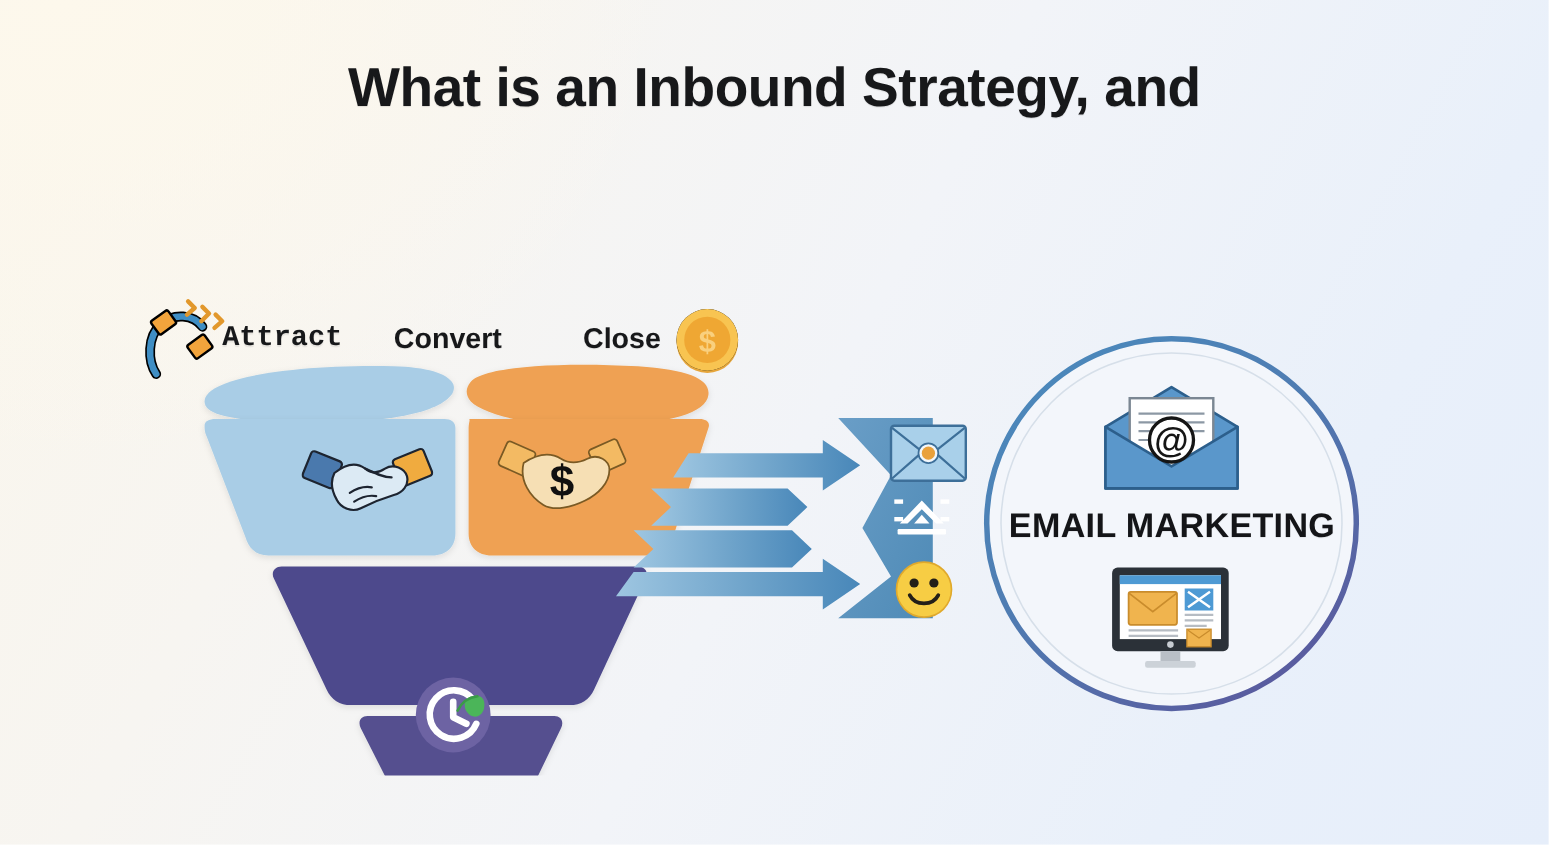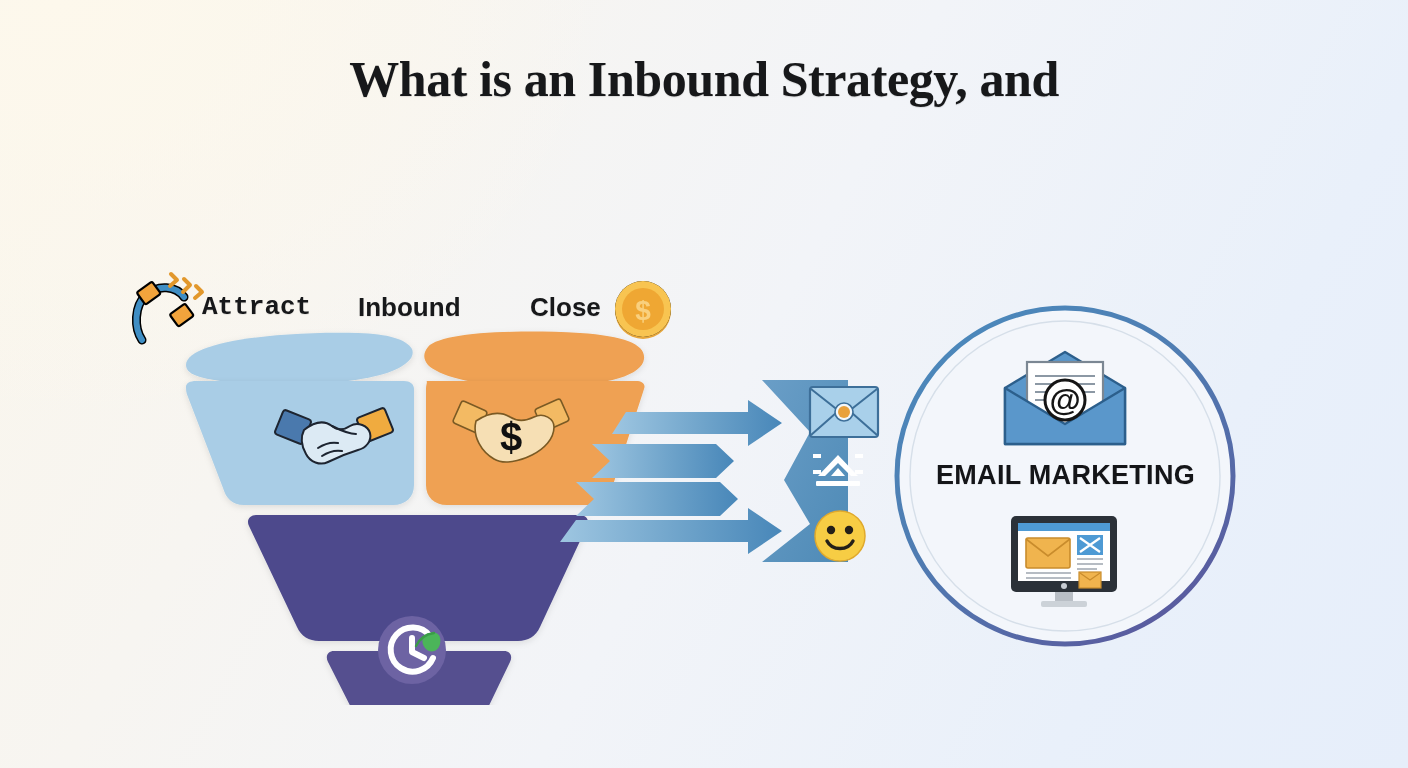--- a/index.html
+++ b/index.html
@@ -20,21 +20,21 @@
     position:absolute; left:0; right:0; top:46px;
     text-align:center;
     color:#17181a;
     font-weight:bold;
     font-size:50px;
     line-height:1.34;
     letter-spacing:-0.4px;
     text-shadow:0 1px 1px rgba(0,0,0,0.10);
     white-space:nowrap;
   }
-  #title .tline{display:block;font-family:Liberation Serif, serif;}
+  #title .tline{display:block;}
 
   
   #funnel{position:absolute;left:140px;top:265px;width:560px;height:440px;}
 
   .stage-label{
     position:absolute;
     font-size:26px;
     font-weight:bold;
     color:#17181a;
     white-space:nowrap;
@@ -72,21 +72,21 @@
   
   #ico-wedge-envelope{position:absolute;left:808px;top:384px;width:72px;height:56px;}
   #ico-wedge-abstract{position:absolute;left:812px;top:450px;width:52px;height:46px;}
   #ico-wedge-smiley{position:absolute;left:812px;top:508px;width:56px;height:56px;}
 
   
   #circle-wrap{position:absolute;left:893px;top:296px;width:345px;height:360px;}
   #circle-ring{position:absolute;inset:0;}
   #circle-title{
     position:absolute;left:0;width:345px;top:164px;text-align:center;
-    font-size:27px;font-weight:bold;color:#141518;letter-spacing:0.3px;
+    font-size:31px;font-weight:bold;color:#141518;letter-spacing:0.3px;
     text-shadow:0 1px 1px rgba(0,0,0,0.07);
   }
   #ico-open-envelope{position:absolute;left:108px;top:52px;width:128px;height:100px;}
   #ico-monitor{position:absolute;left:110px;top:218px;width:122px;height:96px;}
 </style>
 </head>
 <body>
 
 <div id="stage">
 
@@ -104,21 +104,21 @@
         <rect x="44" y="38" width="19" height="15" rx="2" fill="#f2a43c" transform="rotate(-36 53 45)"></rect>
       </g>
       <g fill="none" stroke="#e2982c" stroke-width="4" stroke-linecap="round" stroke-linejoin="round">
         <path d="M42 16 L49 10 L43 4"></path>
         <path d="M55 22 L62 15 L56 9"></path>
         <path d="M67 28 L74 22 L68 16"></path>
       </g>
     </svg>
 
     <div class="stage-label" id="lbl-attract">Attract</div>
-    <div class="stage-label" id="lbl-convert">Inbound</div>
+    <div class="stage-label" id="lbl-convert">Convert</div>
     <div class="stage-label" id="lbl-close">Close</div>
 
     <svg id="coin" viewBox="0 0 62 62">
       <circle cx="31" cy="32" r="28" fill="#e6a53a"></circle>
       <circle cx="31" cy="30" r="28" fill="#f6c košt"></circle>
       <circle cx="31" cy="30" r="28" fill="#f8c451"></circle>
       <circle cx="31" cy="30" r="21" fill="#efa733"></circle>
       <text x="31" y="41" text-anchor="middle" font-family="Liberation Sans, sans-serif" font-size="28" font-weight="bold" fill="#f9d07e">$</text>
     </svg>
 

